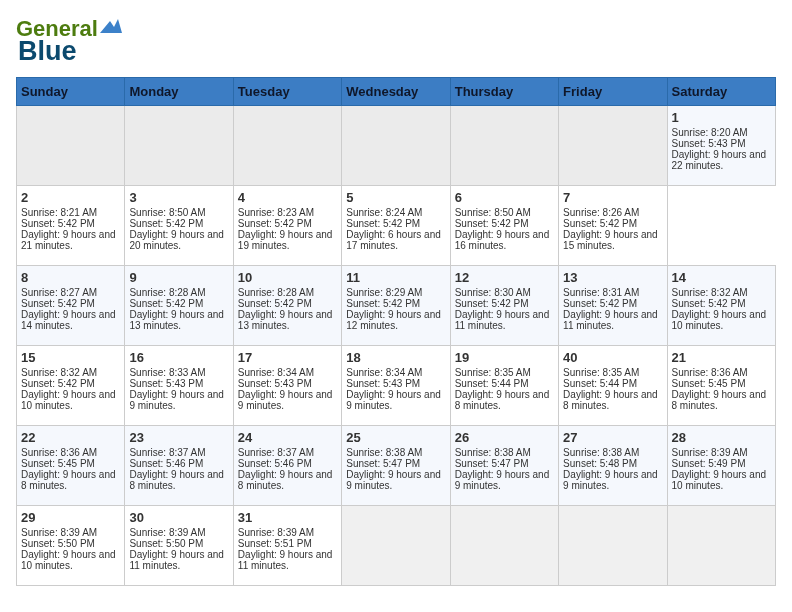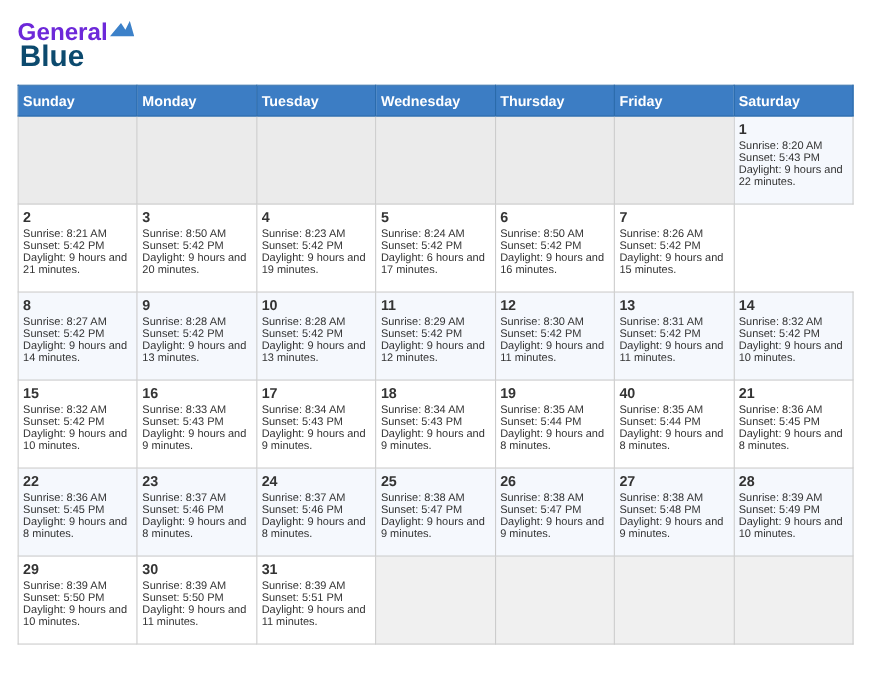--- a/index.html
+++ b/index.html
@@ -34,21 +34,21 @@
       font-size: 16px;
       color: #555;
     }
     table {
       width: 100%;
       border-collapse: collapse;
       table-layout: fixed;
     }
     thead tr th {
       background-color: #3c7dc4;
-      color: #ffffff;
+      color: #0f172a;
       font-size: 13px;
       font-weight: bold;
       padding: 6px 4px;
       text-align: left;
       border: 1px solid #2a6aaa;
     }
     tbody tr td {
       vertical-align: top;
       border: 1px solid #ccc;
       padding: 4px 4px;
@@ -73,21 +73,21 @@
     tbody tr:nth-child(odd) .empty-cell {
       background: #ebebeb !important;
     }
   </style>
 </head>
 <body>
 
 <div class="header">
   <div class="logo">
     <div style="display:flex;align-items:center;">
-      <span style="font-size:22px;font-weight:bold;color:#6d28d9;">General</span>
+      <span style="font-size:22px;font-weight:bold;color:#4d7c0f;">General</span>
       <svg width="22" height="16" viewBox="0 0 22 16" style="margin-left:2px;margin-top:-4px;">
         <polygon points="0,14 10,2 14,8 18,0 22,14" fill="#1a6bbf" opacity="0.85"></polygon>
       </svg>
     </div>
     <span style="font-size:27px;font-weight:bold;color:#0c4a6e;margin-top:-6px;margin-left:2px;">Blue</span>
   </div>
   <div class="title-area">
     <div class="month-title"></div>
     <div class="location-title"></div>
   </div>

